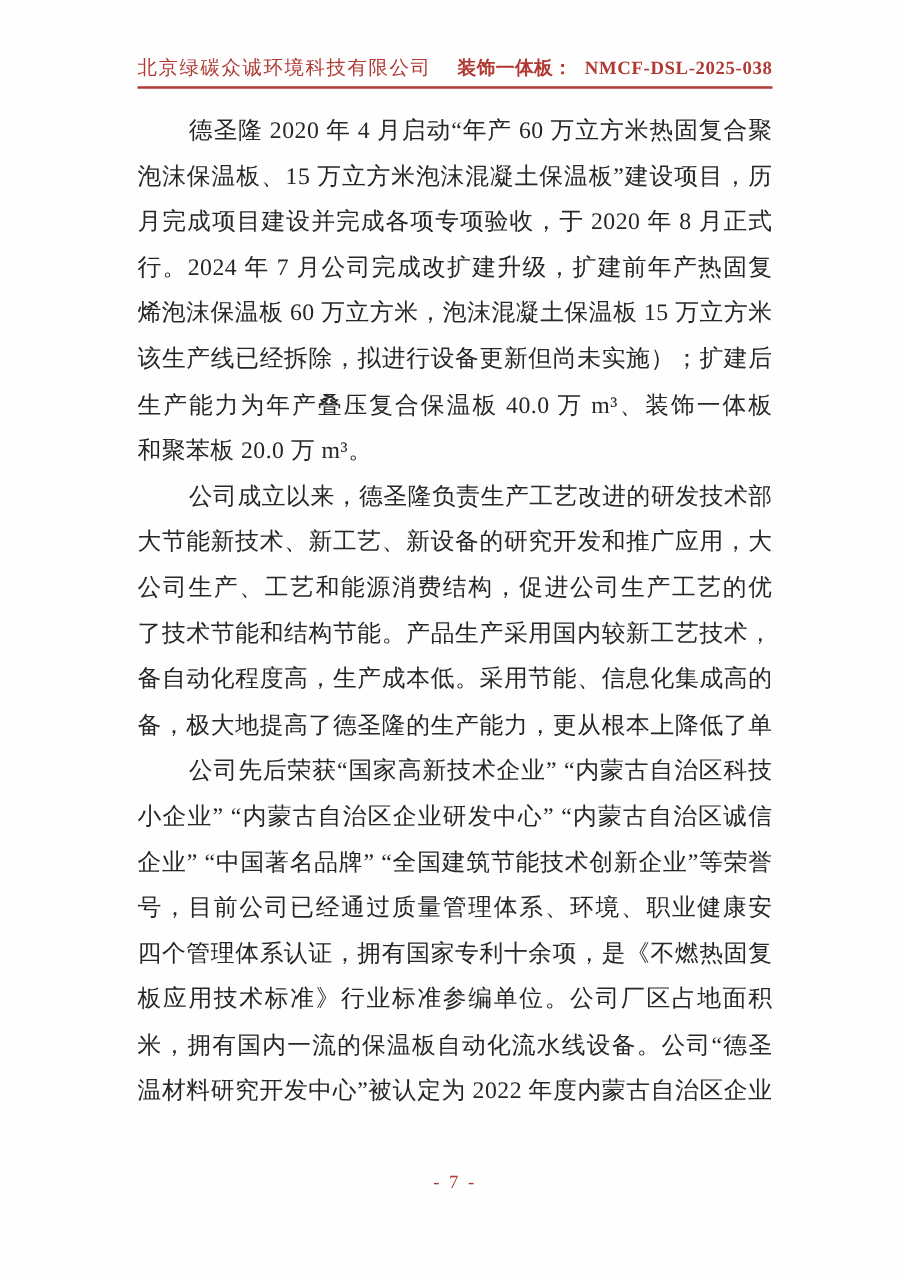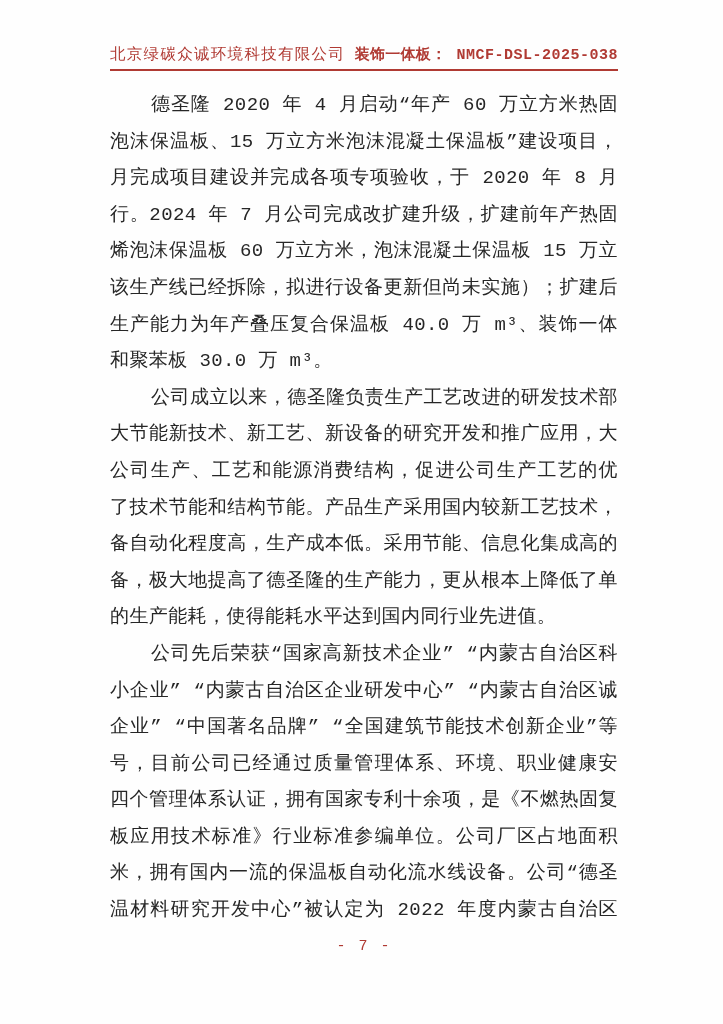--- a/index.html
+++ b/index.html
@@ -4,21 +4,21 @@
 <style>
   :root{
     --red:#b03a33;
     --ink:#262626;
   }
   html,body{margin:0;padding:0;background:#ffffff;}
   .page{
     position:relative;
     width:723px;height:1024px;
     background:#fefefe;
-    font-family:Liberation Mono, monospace;
+    font-family:Liberation Serif, serif;
     overflow:hidden;
   }
   .header{
     position:absolute;left:110px;top:44px;width:508px;
     display:flex;justify-content:space-between;align-items:baseline;
     color:var(--red);
   }
   .company{
     font-size:15.5px;letter-spacing:1.3px;font-weight:500;
   }
@@ -62,28 +62,27 @@
   <div class="rule"></div>
 
   <div class="doc-body">
       <div class="line indent">德圣隆 2020 年 4 月启动“年产 60 万立方米热固复合聚苯乙烯</div>
       <div class="line">泡沫保温板、15 万立方米泡沫混凝土保温板”建设项目，历经四个</div>
       <div class="line">月完成项目建设并完成各项专项验收，于 2020 年 8 月正式投料试运</div>
       <div class="line">行。2024 年 7 月公司完成改扩建升级，扩建前年产热固复合聚苯乙</div>
       <div class="line">烯泡沫保温板 60 万立方米，泡沫混凝土保温板 15 万立方米（目前</div>
       <div class="line">该生产线已经拆除，拟进行设备更新但尚未实施）；扩建后增加的</div>
       <div class="line">生产能力为年产叠压复合保温板 40.0 万 m³、装饰一体板 15.0 万 m³</div>
-      <div class="line end">和聚苯板 30.0 万 m³。</div>
+      <div class="line end">和聚苯板 20.0 万 m³。</div>
       <div class="line indent">公司成立以来，德圣隆负责生产工艺改进的研发技术部门，加</div>
       <div class="line">大节能新技术、新工艺、新设备的研究开发和推广应用，大力调整</div>
       <div class="line">公司生产、工艺和能源消费结构，促进公司生产工艺的优化，实现</div>
       <div class="line">了技术节能和结构节能。产品生产采用国内较新工艺技术，生产设</div>
       <div class="line">备自动化程度高，生产成本低。采用节能、信息化集成高的生产设</div>
       <div class="line">备，极大地提高了德圣隆的生产能力，更从根本上降低了单位产品</div>
-      <div class="line end">的生产能耗，使得能耗水平达到国内同行业先进值。</div>
       <div class="line indent">公司先后荣获“国家高新技术企业” “内蒙古自治区科技型中</div>
       <div class="line">小企业” “内蒙古自治区企业研发中心” “内蒙古自治区诚信达标</div>
       <div class="line">企业” “中国著名品牌” “全国建筑节能技术创新企业”等荣誉称</div>
       <div class="line">号，目前公司已经通过质量管理体系、环境、职业健康安全、能源</div>
       <div class="line">四个管理体系认证，拥有国家专利十余项，是《不燃热固复合聚苯</div>
       <div class="line">板应用技术标准》行业标准参编单位。公司厂区占地面积 4.7 万平方</div>
       <div class="line">米，拥有国内一流的保温板自动化流水线设备。公司“德圣隆节能</div>
       <div class="line">温材料研究开发中心”被认定为 2022 年度内蒙古自治区企业研究开</div>
     </div>
 

